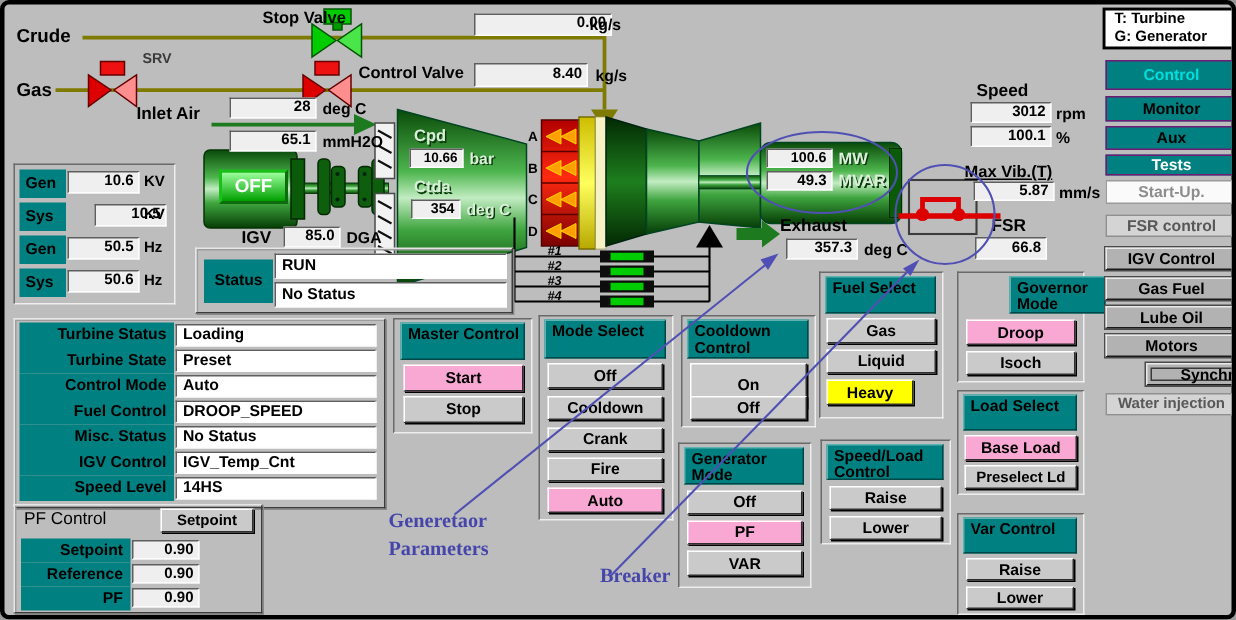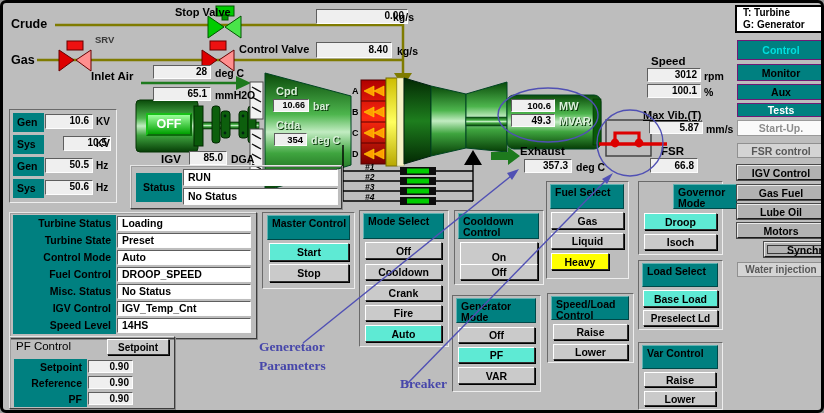--- a/index.html
+++ b/index.html
@@ -33,21 +33,21 @@
     position:absolute; box-sizing:border-box; background:#008080; z-index:2;
     font-weight:bold; font-size:10.5px; text-align:right; padding-right:5px;
   }
   .gbtn {
     position:absolute; box-sizing:border-box; background:#cacaca; z-index:2;
     border:1px solid; border-color:#ffffff #2e2e2e #2e2e2e #ffffff;
     box-shadow:1px 1px 0 #000;
     display:flex; align-items:center; justify-content:center;
     font-weight:bold; font-size:10.5px; cursor:default;
   }
-  .gbtn.orange { background:#5eead4; }
+  .gbtn.orange { background:#f9a8d4; }
   .gbtn.yellow { background:#FFFF00; }
   .sb {
     position:absolute; left:734px; width:88px; box-sizing:border-box; z-index:2;
     display:flex; align-items:center; justify-content:center;
     font-weight:bold; font-size:10.5px;
   }
   .sb.teal { background:#008080; border:1px solid #701a75; }
   .sb.cyantxt { color:#00DEDE; }
   .sb.whitetxt { color:#ffffff; }
   .sb.startup { background:#fafafa; color:#8d8d8d; border:1px solid #9a9a9a; }

